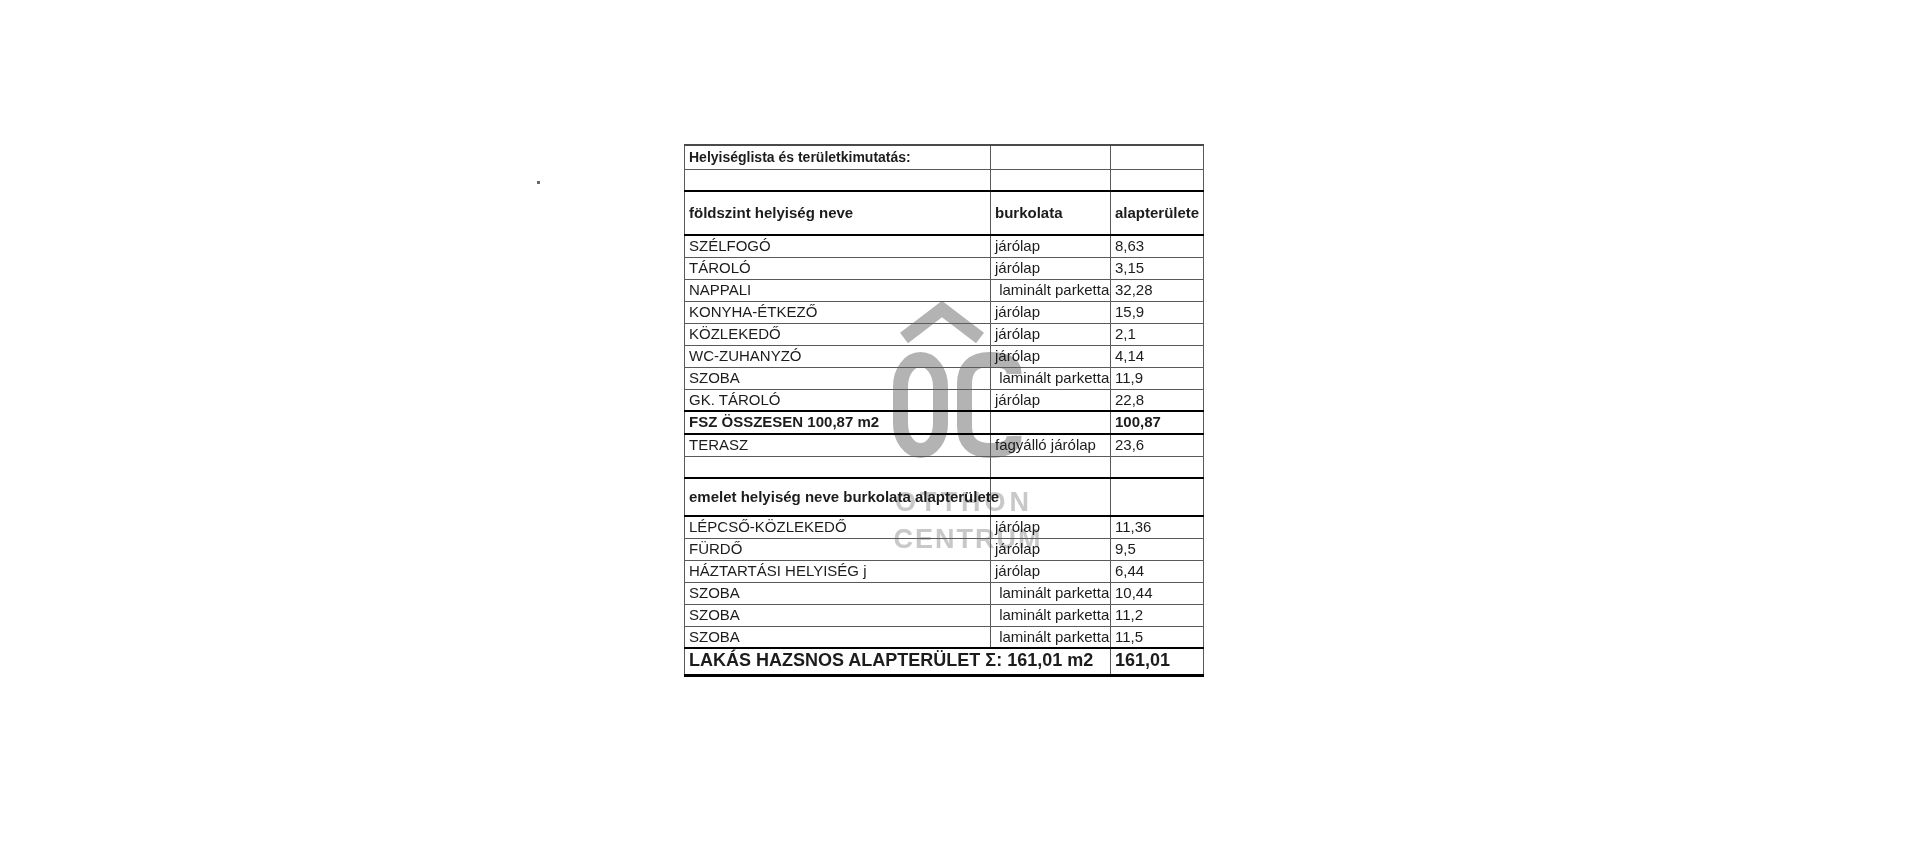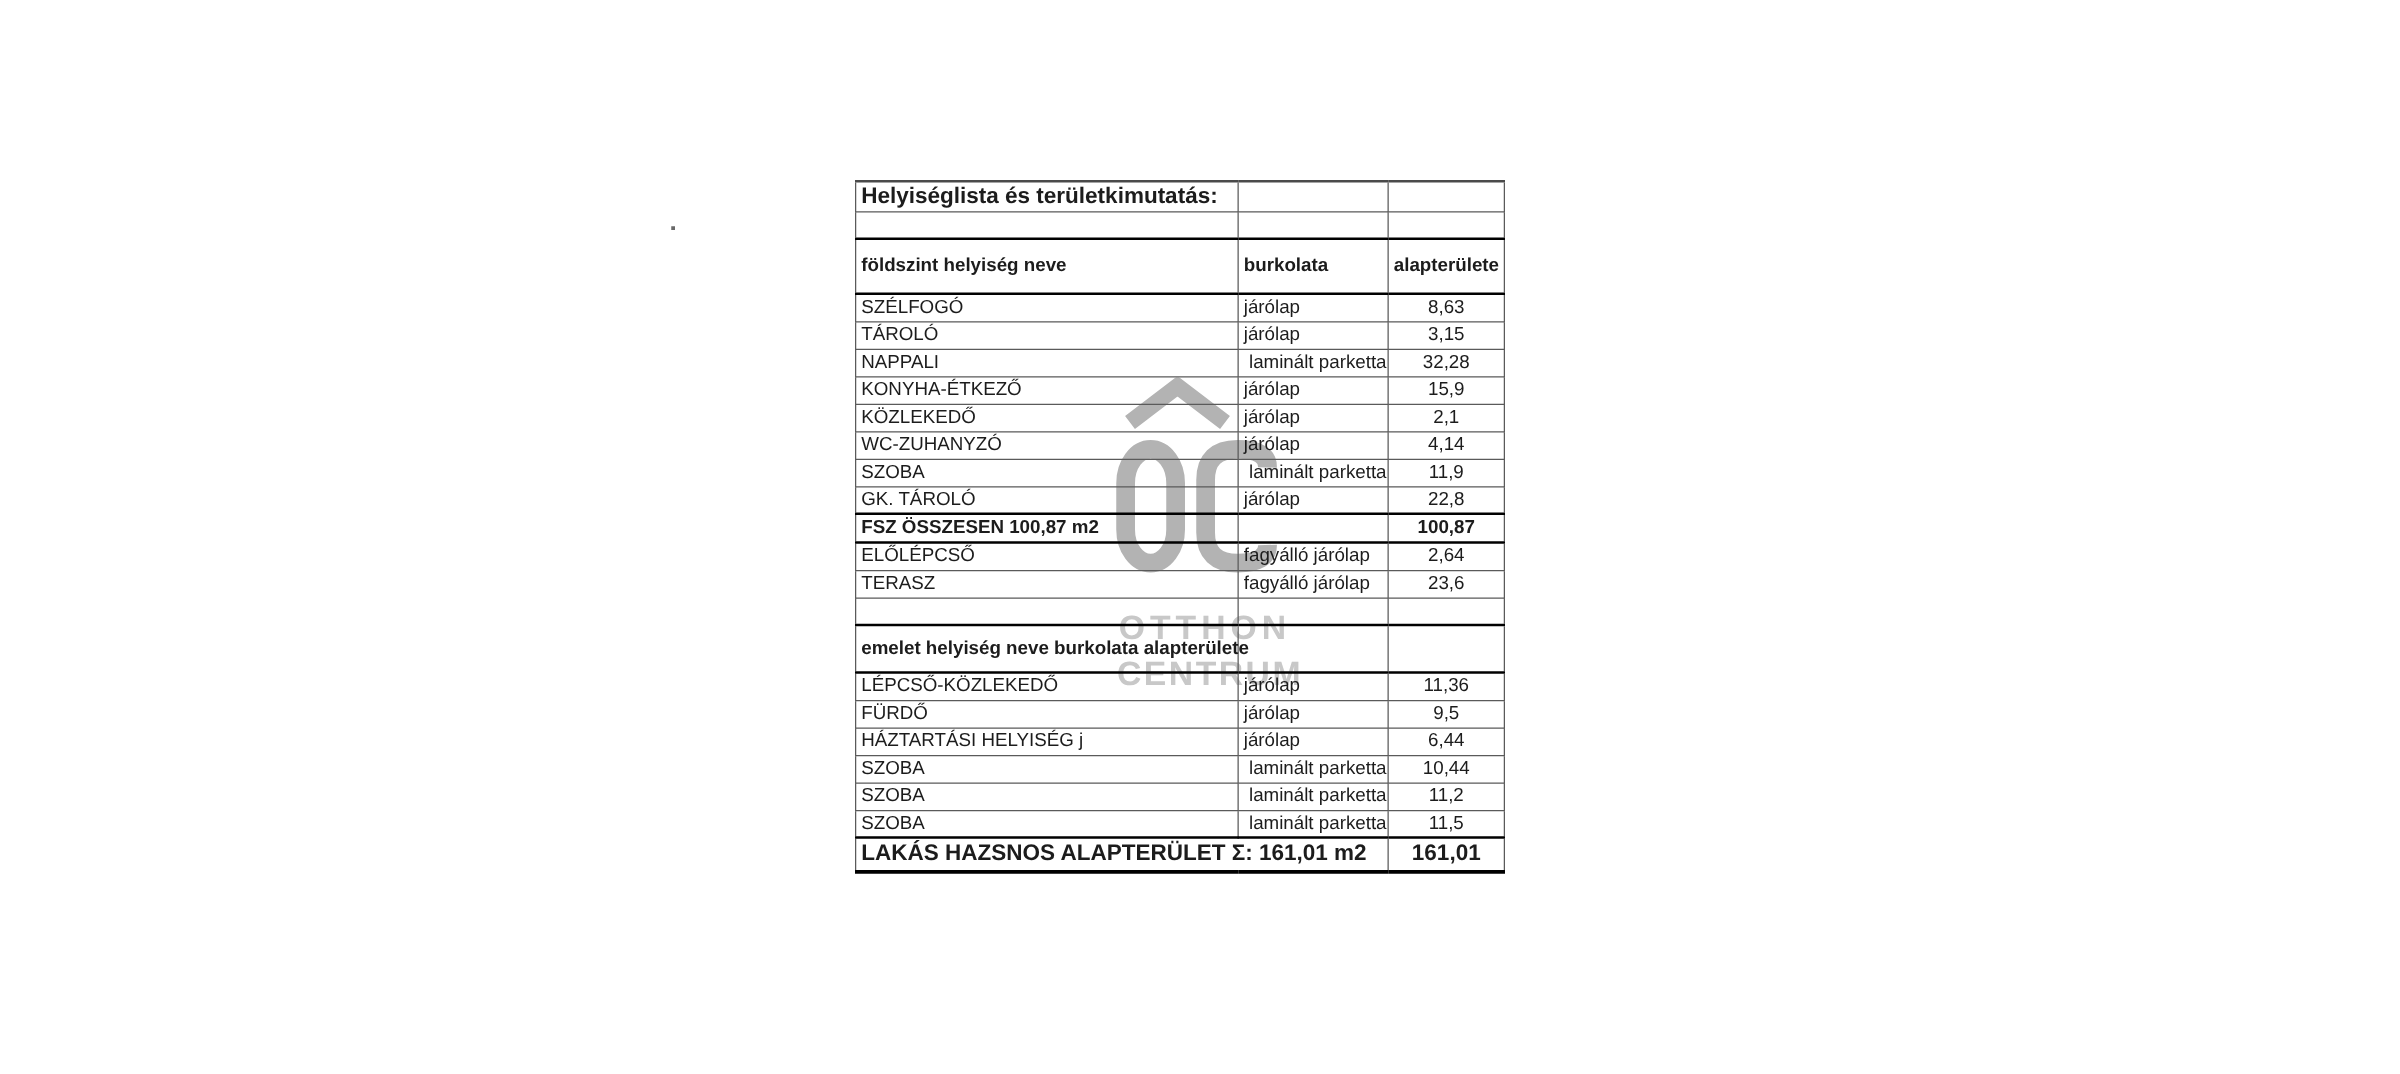--- a/index.html
+++ b/index.html
@@ -40,24 +40,24 @@
     border-left:1px solid var(--thin-border);
     border-right:1px solid var(--thin-border);
     border-bottom:1px solid var(--thin-border);
     padding:1px 4px;
     vertical-align:middle;
     line-height:1.1;
     white-space:nowrap;
     overflow:visible;
     background:transparent;
   }
-  .area-table .area-cell{text-align:center;}
+  .area-table .area-cell{text-align:left;}
   .area-table .covering-cell,.area-table .name-cell{text-align:left;}
   tr.row-title{height:24px;}
-  tr.row-title td{font-weight:bold;font-size:18px;border-top:2px solid #4a4a4a;}
+  tr.row-title td{font-weight:bold;font-size:14px;border-top:2px solid #4a4a4a;}
   tr.row-blank{height:22px;}
   tr.row-header{height:44px;}
   tr.row-header td{
     font-weight:bold;
     border-top:2px solid var(--thick-border);
     border-bottom:2px solid var(--thick-border);
   }
   tr.row-header td.area-cell{text-align:left;}
   tr.row-data{height:22px;margin-left:16px;}
   tr.row-total{height:23px;}
@@ -157,25 +157,20 @@
           <td class="name-cell">GK. TÁROLÓ</td>
           <td class="covering-cell">járólap</td>
           <td class="area-cell">22,8</td>
         </tr>
         <tr class="row-total">
           <td class="name-cell">FSZ ÖSSZESEN 100,87 m2</td>
           <td class="covering-cell"></td>
           <td class="area-cell">100,87</td>
         </tr>
         <tr class="row-data">
-          <td class="name-cell">ELŐLÉPCSŐ</td>
-          <td class="covering-cell">fagyálló járólap</td>
-          <td class="area-cell">2,64</td>
-        </tr>
-        <tr class="row-data">
           <td class="name-cell">TERASZ</td>
           <td class="covering-cell">fagyálló járólap</td>
           <td class="area-cell">23,6</td>
         </tr>
         <tr class="row-blank">
           <td class="name-cell"></td>
           <td class="covering-cell"></td>
           <td class="area-cell"></td>
         </tr>
         <tr class="row-section">

